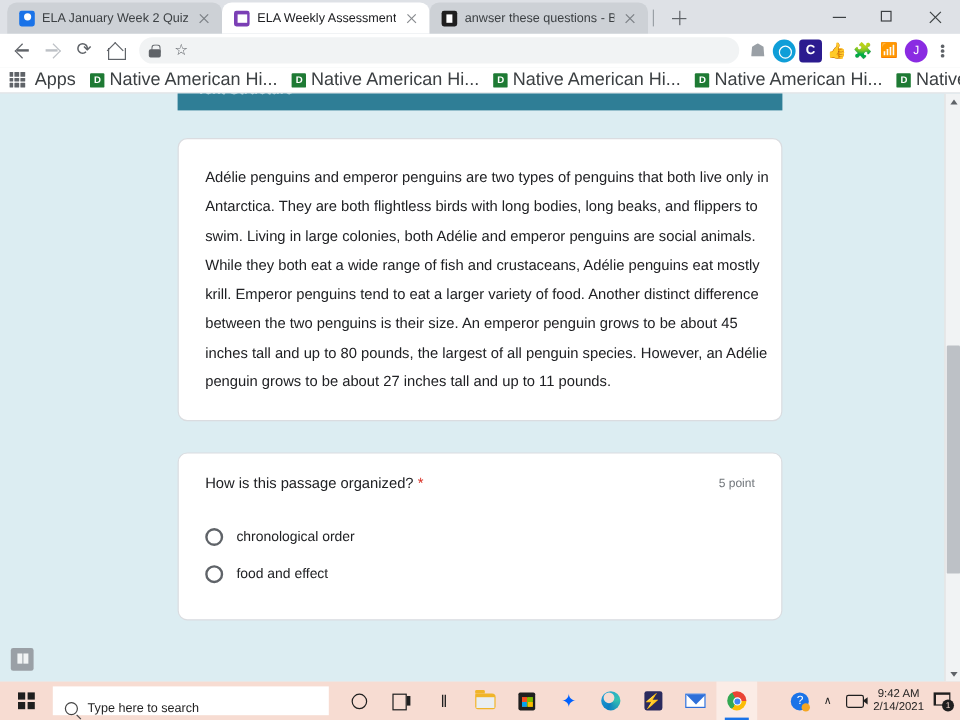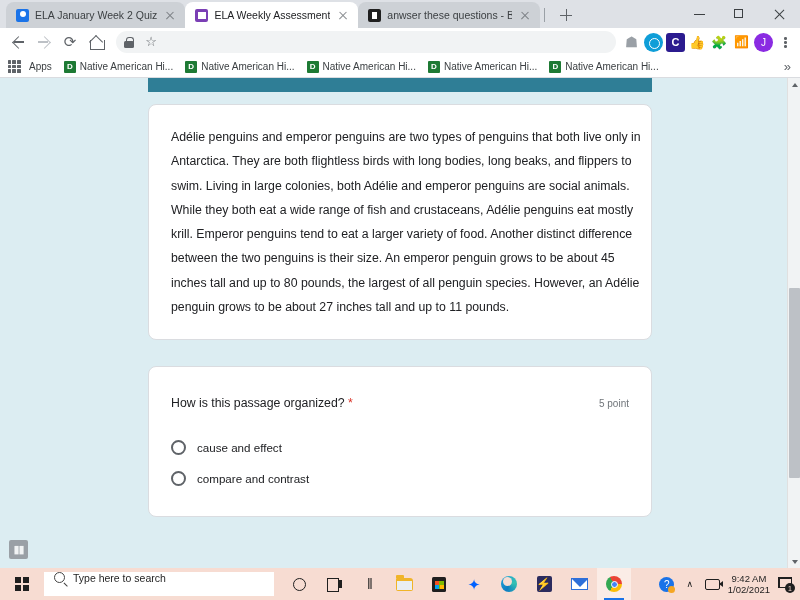--- a/index.html
+++ b/index.html
@@ -76,37 +76,37 @@
   .avatar{width:19px;height:19px;border-radius:50%;background:#8a2be2;color:#fff;font-size:10px;display:flex;align-items:center;justify-content:center;flex:0 0 19px;}
   .kebab{width:18px;height:20px;position:relative;flex:0 0 18px;}
   .kebab i{position:absolute;left:8px;width:2.6px;height:2.6px;border-radius:50%;background:#5f6368;display:block;}
   .kebab i:nth-child(1){top:5px;} .kebab i:nth-child(2){top:9.2px;} .kebab i:nth-child(3){top:13.4px;}
 
   .bookmarks { height:22px; background:#ffffff; display:flex; align-items:center; padding:0 6px; border-bottom:1px solid #dadce0; gap:2px;}
   .apps-grid{width:16px;height:16px;display:grid;grid-template-columns:repeat(3,1fr);grid-template-rows:repeat(3,1fr);gap:1.2px;padding:1.5px;flex:0 0 16px;}
   .apps-grid span{background:#5f6368;border-radius:.5px;}
   .apps-grid span:nth-child(1){background:#5f6368;} 
   .bm { display:flex;align-items:center;gap:4px;padding:0 5px;font-size:10px;color:#3c4043;white-space:nowrap;}
-  .bm-label{font-size:10px;}
+  .bm-label{font-size:15px;}
   .bm-fav{width:12px;height:12px;background:#1e7a34;color:#fff;font-size:8px;font-weight:bold;display:flex;align-items:center;justify-content:center;border-radius:1px;flex:0 0 12px;}
   .chev{margin-left:auto;color:#5f6368;font-size:13px;padding-right:3px;}
 
   
   .viewport { position:absolute; left:0; top:78px; width:800px; height:490px; background:#dcedf2; overflow:hidden; }
   .formwrap { width:504px; margin:0 auto; position:relative; }
   .card { background:#fff; border:1px solid #dadce0; border-radius:8px; }
 
   .section-hdr { height:16px; background:#2f7e96; border-radius:0 0 0 0; position:relative; overflow:hidden; margin-top:-2px;}
   .section-hdr .title{position:absolute;left:16px;top:-9px;color:#fff;font-size:12px;font-weight:bold;}
 
-  .passage-card { margin-top:12px; padding:20px 8px 20px 22px; }
+  .passage-card { margin-top:23px; padding:20px 8px 20px 22px; }
   .passage { font-size:12.3px; line-height:24.3px; color:#202124; }
 
   .q-card { margin-top:26px; padding:18px 22px 22px 22px; }
-  .q-head { display:flex; align-items:flex-start;margin-top:11px; }
+  .q-head { display:flex; align-items:flex-start; }
   .q-text { font-size:12.3px; color:#202124; flex:1; }
   .q-req { color:#d93025; }
   .q-points { font-size:10px; color:#70757a; padding-top:2px; }
   .options { margin-top:22px; }
   .option { display:flex; align-items:center; height:31px; margin-bottom:0; }
   .radio { width:15px;height:15px;border:2px solid #5f6368;border-radius:50%;flex:0 0 15px;margin-right:11px;}
   .opt-label{font-size:11.6px;color:#202124;}
 
   .a11y-badge{position:absolute;left:9px;top:462px;width:19px;height:19px;background:#9aa0a6;border-radius:2px;display:flex;align-items:center;justify-content:center;}
   .a11y-badge span{color:#f1f3f4;font-size:11px;line-height:1;letter-spacing:-1px;}
@@ -117,21 +117,21 @@
   .sb-up{top:0;} .sb-dn{bottom:0;}
   .sb-up:after{content:"";position:absolute;left:3.5px;top:5px;border-left:3px solid transparent;border-right:3px solid transparent;border-bottom:4px solid #5f6368;}
   .sb-dn:after{content:"";position:absolute;left:3.5px;top:5px;border-left:3px solid transparent;border-right:3px solid transparent;border-top:4px solid #5f6368;}
   .sb-thumb{position:absolute;left:1px;top:210px;width:11px;height:190px;background:#bdc1c6;border-radius:1px;}
 
   
   .taskbar{position:absolute;left:0;top:568px;width:800px;height:32px;background:#f7dcd2;display:flex;align-items:center;}
   .start{width:44px;height:32px;display:flex;align-items:center;justify-content:center;}
   .winlogo{width:14px;height:14px;display:grid;grid-template-columns:1fr 1fr;grid-template-rows:1fr 1fr;gap:1.6px;}
   .winlogo span{background:#1f1f1f;}
-  .tb-search{width:230px;height:24px;background:#fff;display:flex;align-items:flex-start;gap:8px;padding:0 10px;}
+  .tb-search{width:230px;height:24px;background:#fff;display:flex;align-items:flex-end;gap:8px;padding:0 10px;}
   .tb-search .mag{width:11px;height:11px;border:1.4px solid #444;border-radius:50%;position:relative;flex:0 0 11px;}
   .tb-search .mag:after{content:"";position:absolute;right:-4px;bottom:-3px;width:5px;height:1.4px;background:#444;transform:rotate(45deg);}
   .tb-search .ph{font-size:10.5px;color:#1f1f1f;}
   .tb-icons{display:flex;align-items:center;gap:1px;margin-left:8px;}
   .tbi{width:34px;height:32px;display:flex;align-items:center;justify-content:center;position:relative;}
   .tbi.act{background:rgba(255,255,255,.45);}
   .tbi.act:after{content:"";position:absolute;left:7px;bottom:0;width:20px;height:2.5px;background:#1a73e8;}
   .cortana{width:13px;height:13px;border:1.7px solid #1f1f1f;border-radius:50%;}
   .taskview{width:15px;height:12px;position:relative;}
   .taskview:before{content:"";position:absolute;left:0;top:0;width:10px;height:12px;border:1.6px solid #1f1f1f;}
@@ -281,25 +281,25 @@
           <div class="q-text">
             <span>How is this passage organized?</span>
             <span class="q-req">*</span>
           </div>
           <div class="q-points">5 point</div>
         </div>
 
         <div class="options">
           <div class="option">
             <span class="radio"></span>
-            <span class="opt-label">cause and effect</span>
+            <span class="opt-label">chronological order</span>
           </div>
           <div class="option">
             <span class="radio"></span>
-            <span class="opt-label">compare and contrast</span>
+            <span class="opt-label">food and effect</span>
           </div>
         </div>
       </div>
 
     </div>
 
     <div class="a11y-badge">
         <span>▮▮</span>
       </div>
 
@@ -366,19 +366,19 @@
   <div class="tray">
     <div class="tray-ico">
         <span class="help">?</span>
       </div>
     <div class="tray-ico caret">∧</div>
     <div class="tray-ico">
         <span class="camicon"></span>
       </div>
     <div class="clock">
       <div>9:42 AM</div>
-      <div>1/02/2021</div>
+      <div>2/14/2021</div>
     </div>
     <div class="notif">
         <b>1</b>
       </div>
   </div>
 </div>
 
 </body></html>

